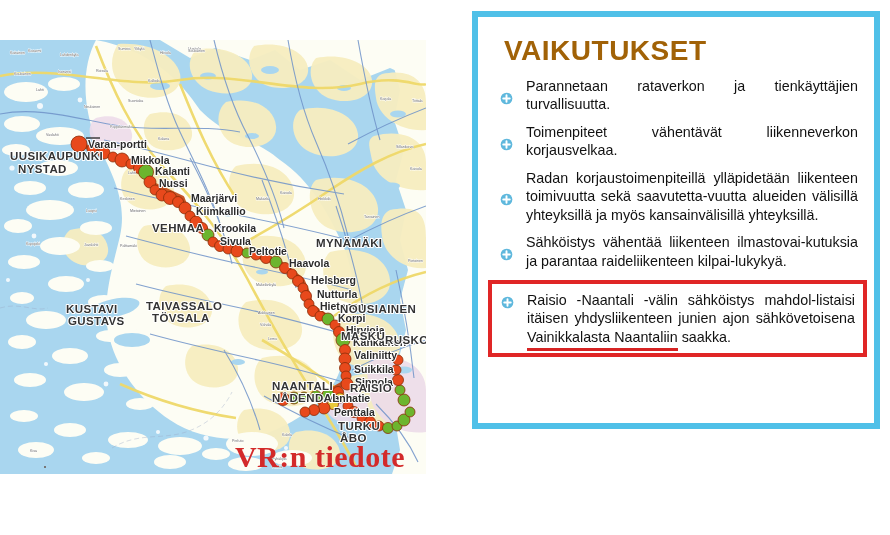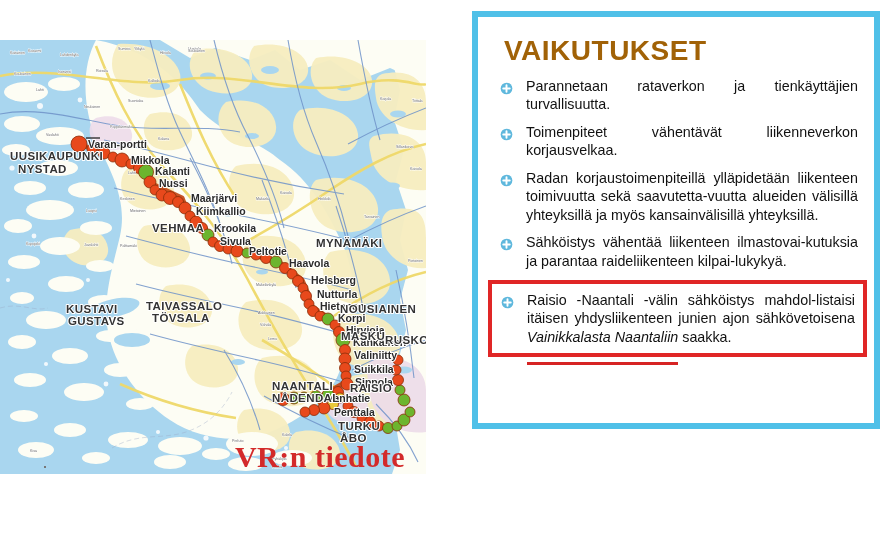--- a/index.html
+++ b/index.html
@@ -34,42 +34,41 @@
   }
   #info-inner{
     position:absolute;left:0;top:0;right:0;bottom:0;
     padding:14px 16px 8px 22px;box-sizing:border-box;
   }
   #info-title{
     font-size:28px;font-weight:bold;color:#a16207;
     letter-spacing:.5px;margin:4px 0 10px 4px;
   }
   .bullet-row{
-    display:flex;align-items:flex-start;margin-bottom:9px;
+    display:flex;align-items:center;margin-bottom:9px;
   }
   .bullet-icon{
     flex:0 0 auto;width:13px;height:13px;margin-top:4px;margin-right:13px;
   }
   .bullet-text{
     flex:1 1 auto;
     font-size:14.3px;line-height:1.29;color:#111;
     text-align:justify;
     hyphens:none;
   }
   #highlight-item{
     border:4px solid #e02626;
     padding:7px 8px 7px 9px;
     margin:10px -9px 0 -12px;
     display:flex;align-items:flex-start;
   }
   #highlight-item .bullet-icon{margin-top:4px;margin-right:13px;}
   .ul-red{
     border-bottom:3px solid #d62323;
-    padding-bottom:17px;
-    font-style:italic;
+    padding-bottom:3px;
   }
 
   
   #caption{
     position:absolute;left:0;top:440px;width:620px;
     text-align:center;
     font-family:"Liberation Serif", serif;
     font-weight:bold;font-size:30px;color:#d32a2a;
     letter-spacing:.5px;
     padding-left:10px;

